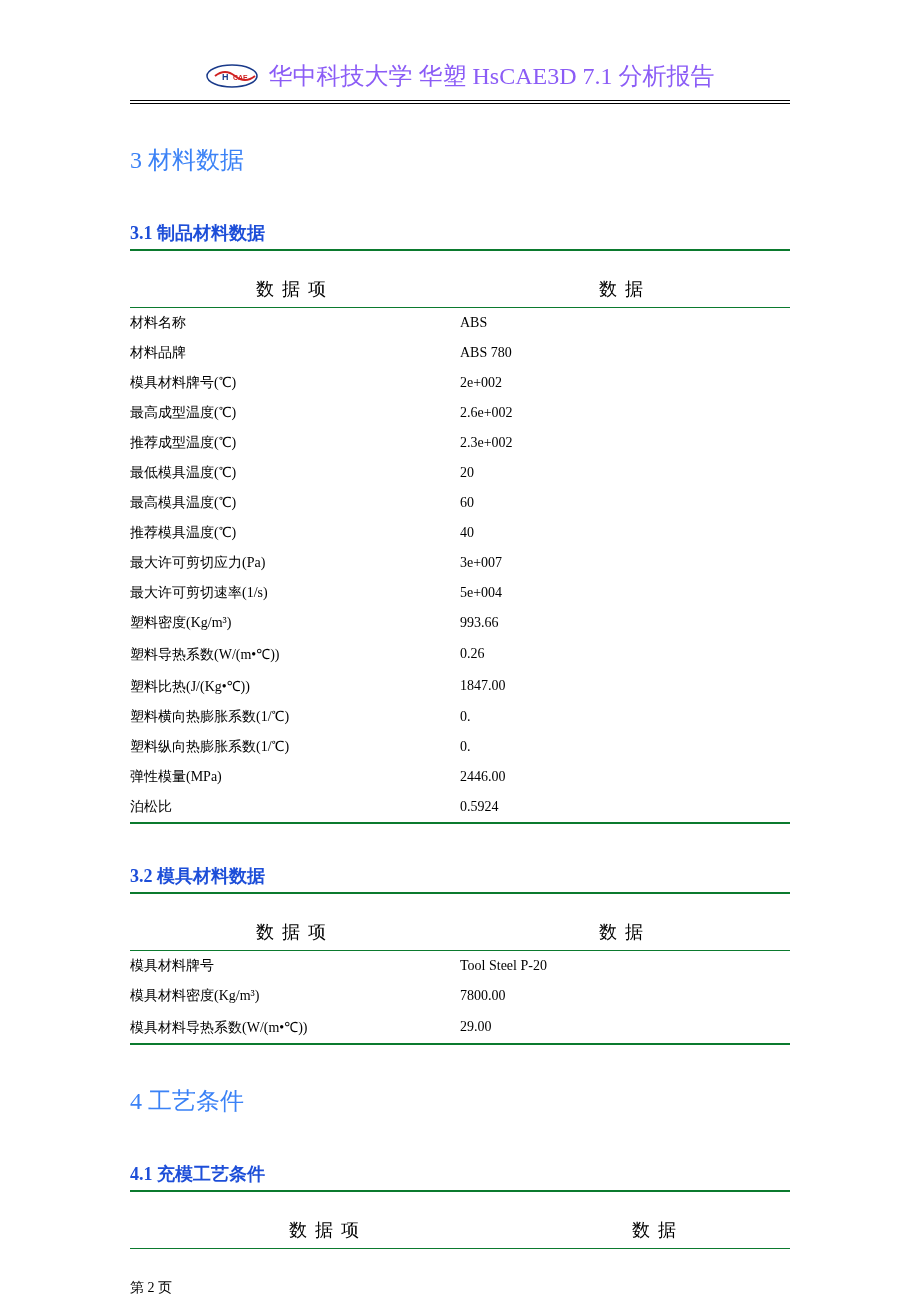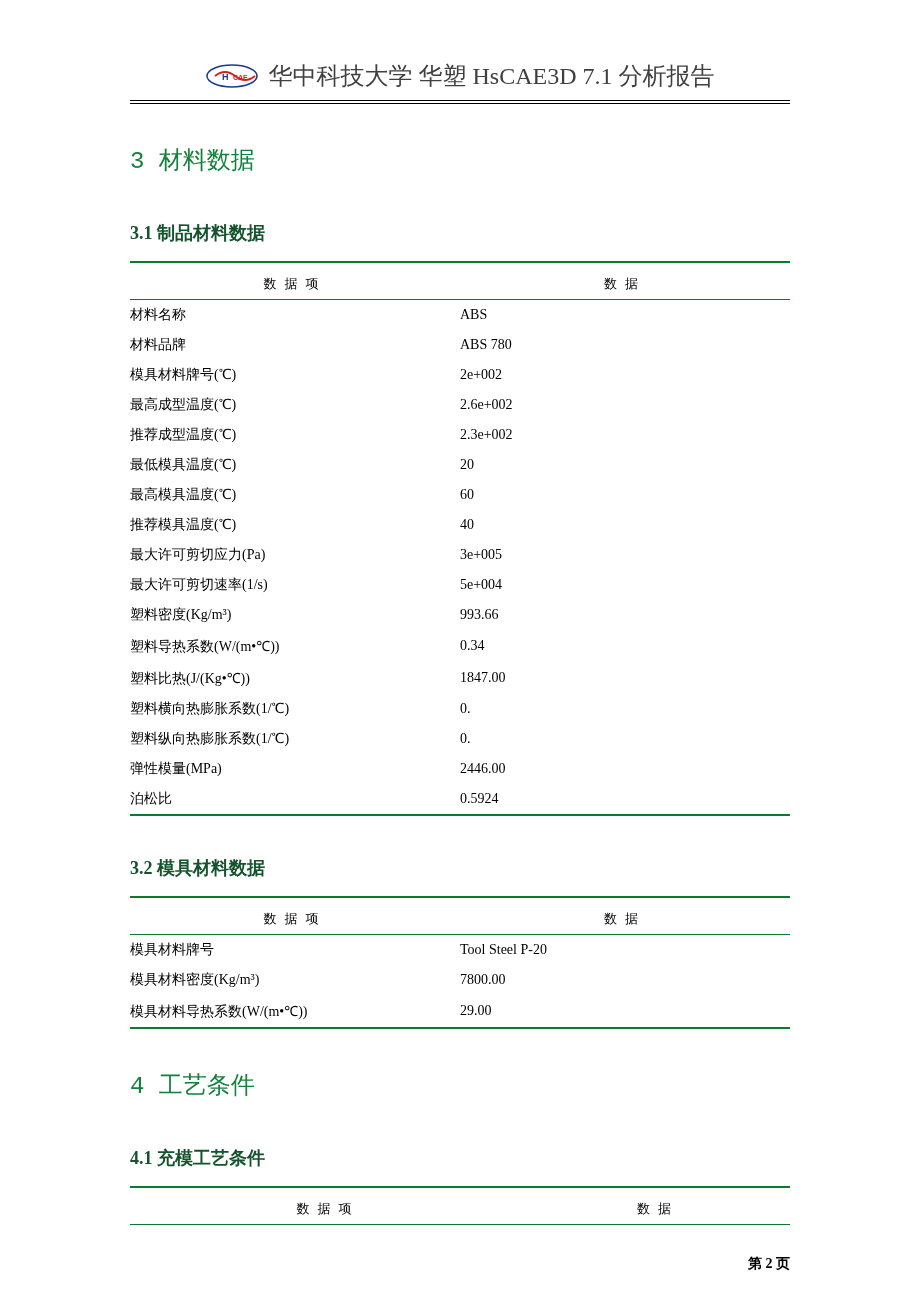--- a/index.html
+++ b/index.html
@@ -23,50 +23,49 @@
     .logo {
       width: 55px;
       height: 28px;
       margin-right: 8px;
       flex-shrink: 0;
     }
     .header-title {
       font-size: 24px;
       font-weight: normal;
       letter-spacing: 0px;
-      color: #404040;
+      color: #8b5cf6;
     }
     .header-rule {
       border: none;
       border-top: 4px double #000;
       margin: 0 0 40px 0;
     }
     .section-title {
       font-size: 24px;
       font-weight: normal;
       margin: 0 0 45px 0;
-      color: #15803d;
-      font-family: Liberation Mono, monospace;
+      color: #3b82f6;
     }
     .subsection-title {
       font-size: 18px;
       font-weight: bold;
-      margin: 0 0 6px 0;
-      color: #14532d;
+      margin: 0 0 20px 0;
+      color: #1d4ed8;
       border-bottom: 2px solid #0b7a2e;
-      padding-bottom: 16px;
+      padding-bottom: 4px;
     }
     table.data-table {
       width: 100%;
       border-collapse: collapse;
       margin-bottom: 40px;
     }
     table.data-table thead th {
       font-weight: normal;
-      font-size: 13px;
+      font-size: 18px;
       letter-spacing: 8px;
       text-align: center;
       padding: 6px 0;
       border-bottom: 1px solid #0b7a2e;
     }
     table.data-table tbody td {
       font-size: 14px;
       padding: 6px 0;
       text-align: left;
       vertical-align: middle;
@@ -76,24 +75,23 @@
       padding-left: 0;
     }
     table.data-table tbody td.value-cell {
       width: 50%;
       margin-left: 44px;
     }
     table.data-table tbody tr:last-child td {
       border-bottom: 2px solid #0b7a2e;
     }
     .footer {
-      text-align: right;
+      text-align: left;
       font-size: 14px;
       margin-top: 30px;
-      font-weight: bold;
     }
   </style>
 </head>
 <body>
 
 <div class="page">
 
   <div class="header">
     <span class="logo">
       <svg viewBox="0 0 55 28" width="55" height="28">
@@ -145,33 +143,33 @@
         <tr>
         <td class="label-cell">最高模具温度(℃)</td>
         <td class="value-cell">60</td>
       </tr>
         <tr>
         <td class="label-cell">推荐模具温度(℃)</td>
         <td class="value-cell">40</td>
       </tr>
         <tr>
         <td class="label-cell">最大许可剪切应力(Pa)</td>
-        <td class="value-cell">3e+005</td>
+        <td class="value-cell">3e+007</td>
       </tr>
         <tr>
         <td class="label-cell">最大许可剪切速率(1/s)</td>
         <td class="value-cell">5e+004</td>
       </tr>
         <tr>
         <td class="label-cell">塑料密度(Kg/m³)</td>
         <td class="value-cell">993.66</td>
       </tr>
         <tr>
         <td class="label-cell">塑料导热系数(W/(m•℃))</td>
-        <td class="value-cell">0.34</td>
+        <td class="value-cell">0.26</td>
       </tr>
         <tr>
         <td class="label-cell">塑料比热(J/(Kg•℃))</td>
         <td class="value-cell">1847.00</td>
       </tr>
         <tr>
         <td class="label-cell">塑料横向热膨胀系数(1/℃)</td>
         <td class="value-cell">0.</td>
       </tr>
         <tr>

